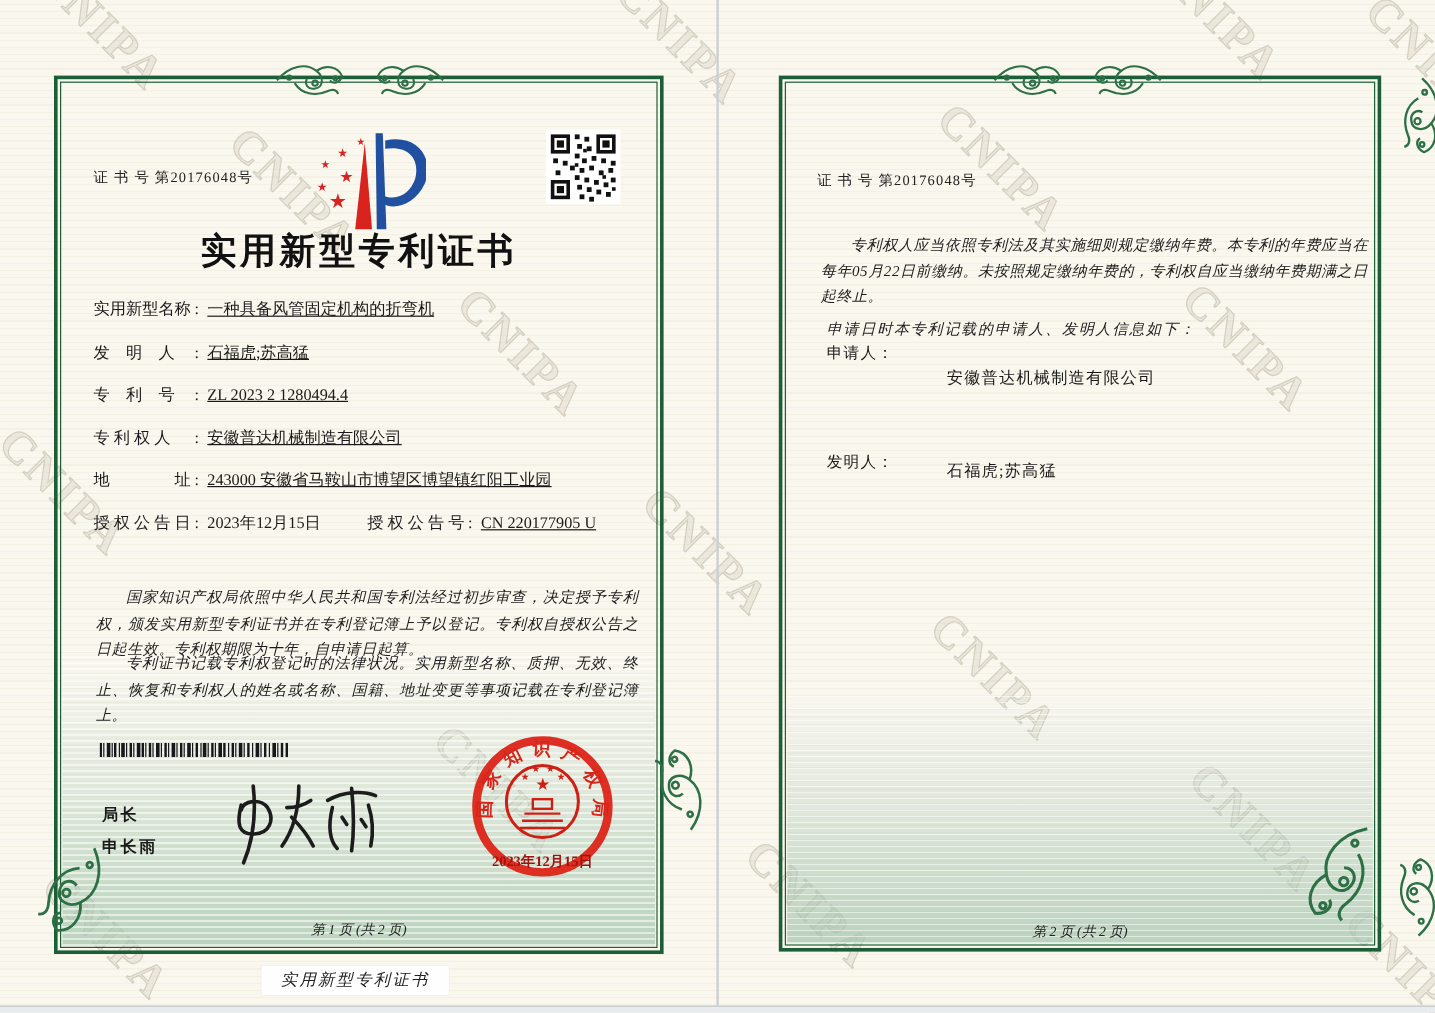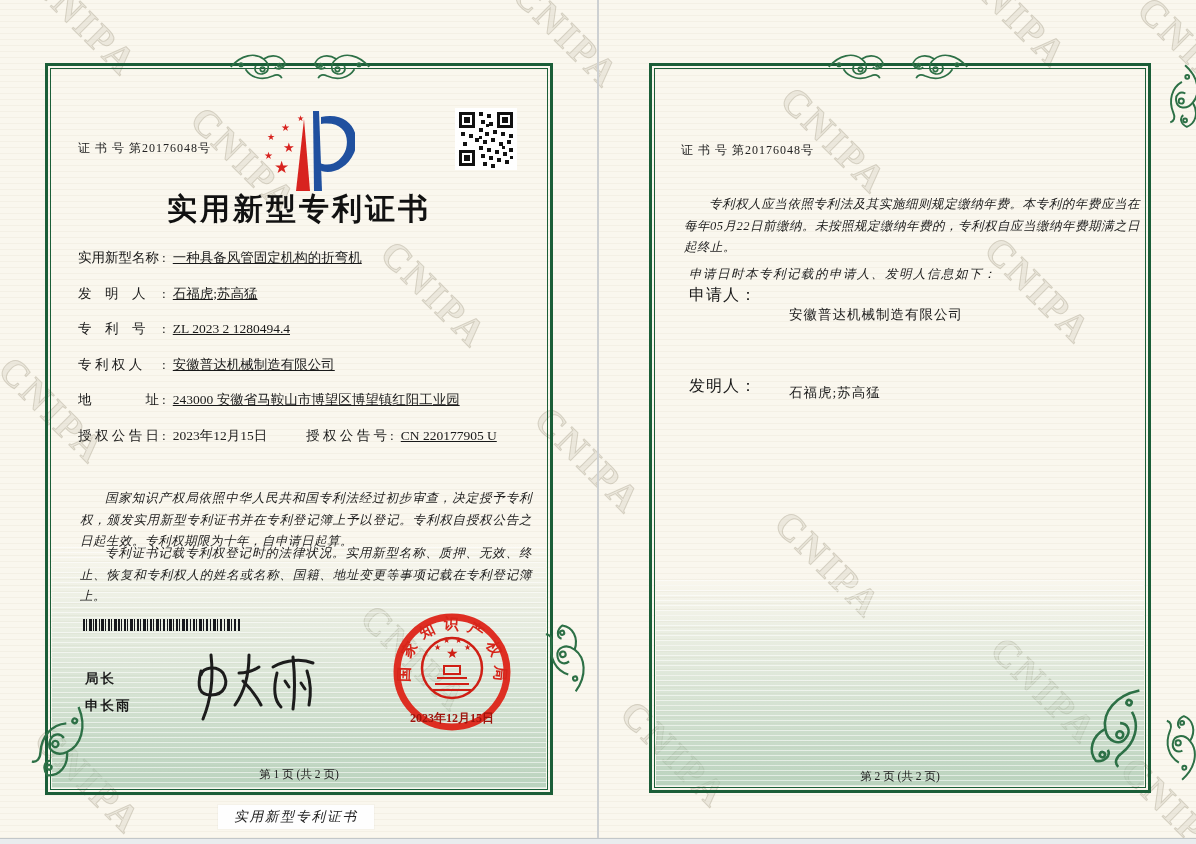--- a/index.html
+++ b/index.html
@@ -43,27 +43,27 @@
   .title { position:absolute; left:0; right:0; top:123px; text-align:center;
            font-size:30px; font-weight:bold; letter-spacing:3px; color:#111; }
   .fields { position:absolute; left:30px; top:181px; width:455px; font-size:13.5px; color:#1a1a1a; }
   .frow { margin-bottom:14.5px; line-height:21px; white-space:nowrap;text-decoration:underline; }
   .flabel { display:inline-block; width:84px; }
   .fcolon { display:inline-block; margin-right:7px; }
   .grantrow .cell1 { display:inline-block; width:228px; }
   .para { position:absolute; left:32px; width:452px; font-size:12.5px; line-height:21.5px;
           font-style:italic; letter-spacing:.5px; color:#1c1c1c; text-indent:2em; text-align:justify; }
   .footer { position:absolute; left:0; right:0; text-align:center; font-size:11.5px;
-            color:#222; z-index:2; }
+            color:#222; z-index:2;font-style:italic; }
   .note { position:absolute; top:805px; left:296px; transform:translateX(-50%);
           background:#fefefe; padding:3px 16px; font-size:13.5px; font-style:italic;
           letter-spacing:2px; color:#222; box-shadow:0 0 0 1px rgba(0,0,0,.02); }
   .director { position:absolute; left:37px; font-family:"Liberation Sans","DejaVu Sans",sans-serif;
               font-weight:600; font-size:13.5px; color:#1a1a1a; letter-spacing:2px; }
-  .p2label { position:absolute; font-size:16px; color:#1a1a1a; letter-spacing:1px; }
+  .p2label { position:absolute; font-size:13px; color:#1a1a1a; letter-spacing:1px; }
   .p2value { position:absolute; font-size:13.5px; color:#1a1a1a; letter-spacing:1px; }
   .p2head { position:absolute; left:37px; font-size:12.5px; font-style:italic;
             letter-spacing:1.5px; color:#1c1c1c; }
 
   
   .logo { position:absolute; left:213px; top:37px; width:94px; height:90px; }
   .qr { position:absolute; left:407px; top:42px; width:62px; height:62px; background:#fff; }
   .barcode { position:absolute; left:35px; top:553px; width:157px; height:12px; }
   .sig { position:absolute; left:125px; top:577px; width:150px; height:80px; z-index:3; }
   .seal { position:absolute; left:338px; top:540px; width:132px; height:132px; z-index:3; }

